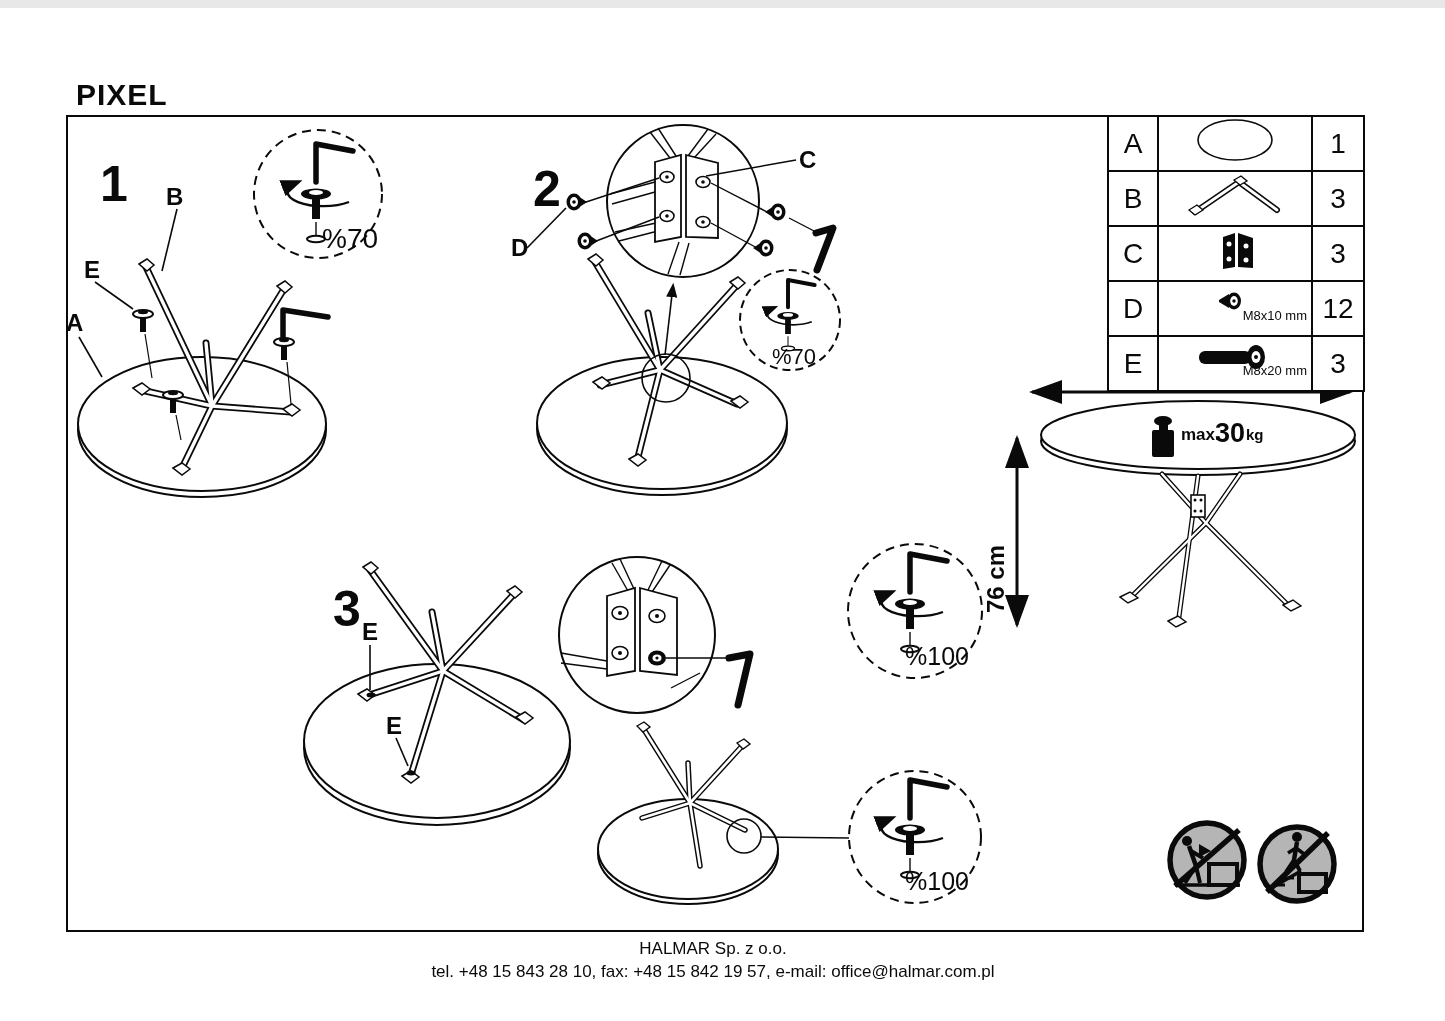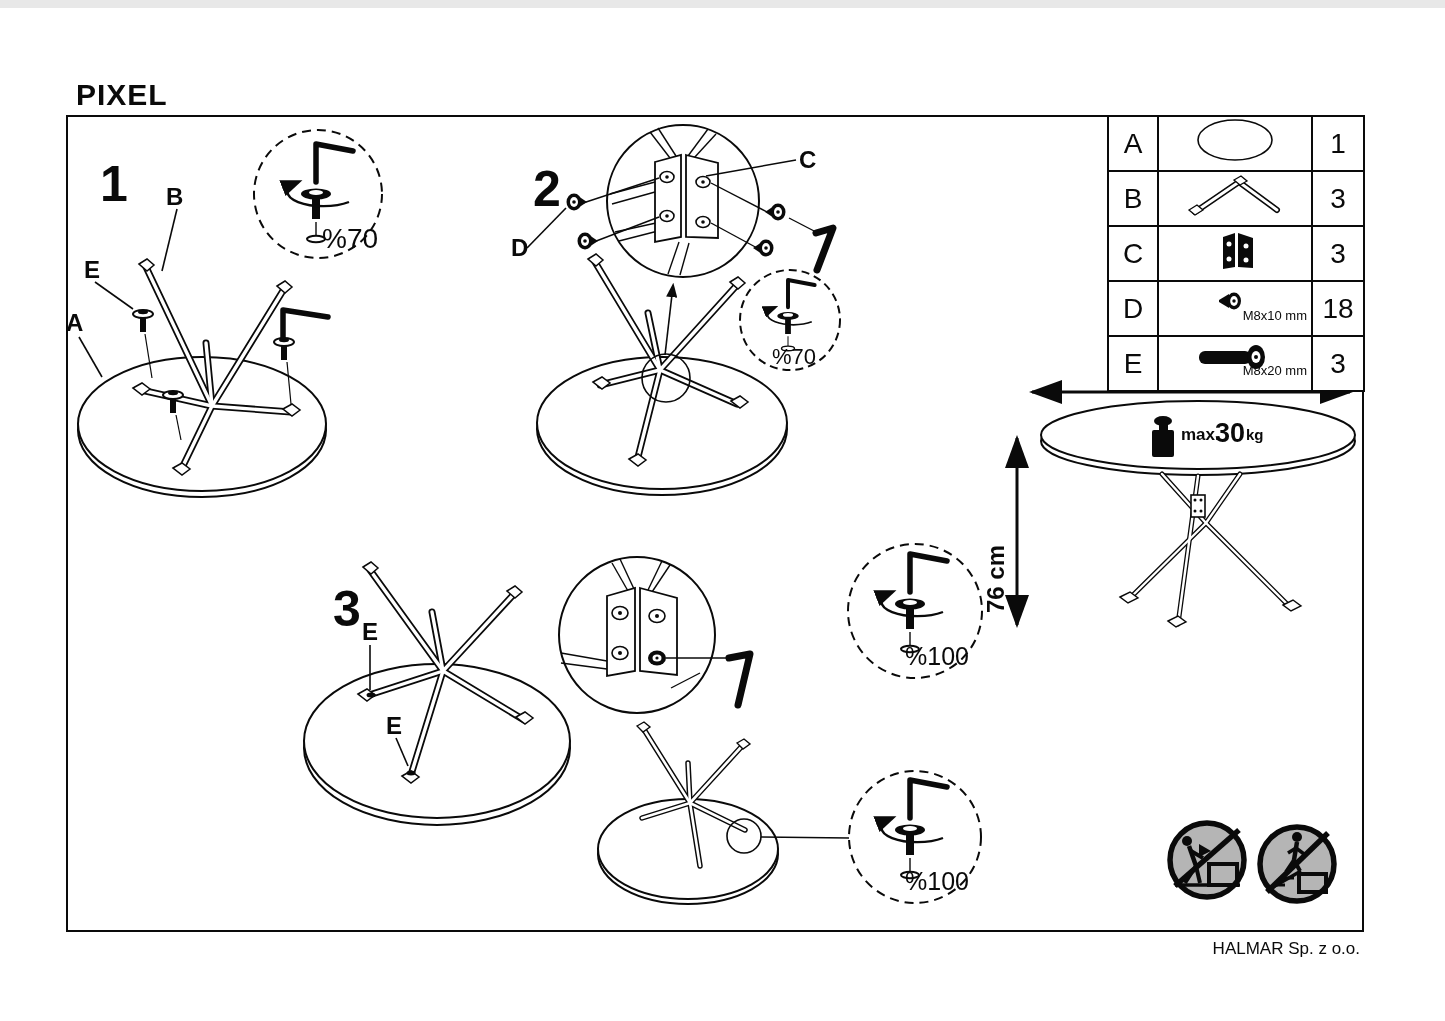--- a/index.html
+++ b/index.html
@@ -40,21 +40,21 @@
   }
   .pt-letter { width:48px; height:48px; }
   .pt-icon   { width:152px; position:relative; }
   .pt-qty    { width:50px; }
   .size-label {
     position:absolute; right:4px; bottom:12px; font-size:13px; line-height:1.1;
   }
 
   .footer {
     position:absolute; left:66px; top:929px; width:1294px;
-    text-align:right; font-size:17px; line-height:1.36;
+    text-align:center; font-size:17px; line-height:1.36;
   }
 </style>
 </head>
 <body>
 
 <div class="page">
 
   <div class="title">PIXEL</div>
   <div class="frame"></div>
 
@@ -420,35 +420,36 @@
         <td class="pt-letter">D</td>
         <td class="pt-icon">
           <svg width="148" height="46" viewBox="0 0 148 46">
             <polygon points="58,18 68,12 68,26 58,20" fill="#0a0a0a"></polygon>
             <ellipse cx="73" cy="19" rx="7" ry="8.5" fill="#0a0a0a"></ellipse>
             <ellipse cx="73" cy="19" rx="3.8" ry="5" fill="#ffffff"></ellipse>
             <circle cx="73" cy="19" r="1.7" fill="#0a0a0a"></circle>
           </svg>
           <div class="size-label">M8x10 mm</div>
         </td>
-        <td class="pt-qty">18</td>
+        <td class="pt-qty">12</td>
       </tr>
       <tr>
         <td class="pt-letter">E</td>
         <td class="pt-icon">
           <svg width="148" height="46" viewBox="0 0 148 46">
             <rect x="38" y="14" width="52" height="13" rx="6" fill="#0a0a0a"></rect>
             <ellipse cx="95" cy="20" rx="9" ry="12" fill="#0a0a0a"></ellipse>
             <ellipse cx="95" cy="20" rx="4.5" ry="6" fill="#ffffff"></ellipse>
             <circle cx="95" cy="20" r="2" fill="#0a0a0a"></circle>
           </svg>
           <div class="size-label">M8x20 mm</div>
         </td>
         <td class="pt-qty">3</td>
       </tr>
     </tbody>
   </table>
 
   <div class="footer">
     <div>HALMAR Sp. z o.o.</div>
+    <div>tel. +48 15 843 28 10, fax: +48 15 842 19 57, e-mail: office@halmar.com.pl</div>
   </div>
 
 </div>
 
 </body></html>

